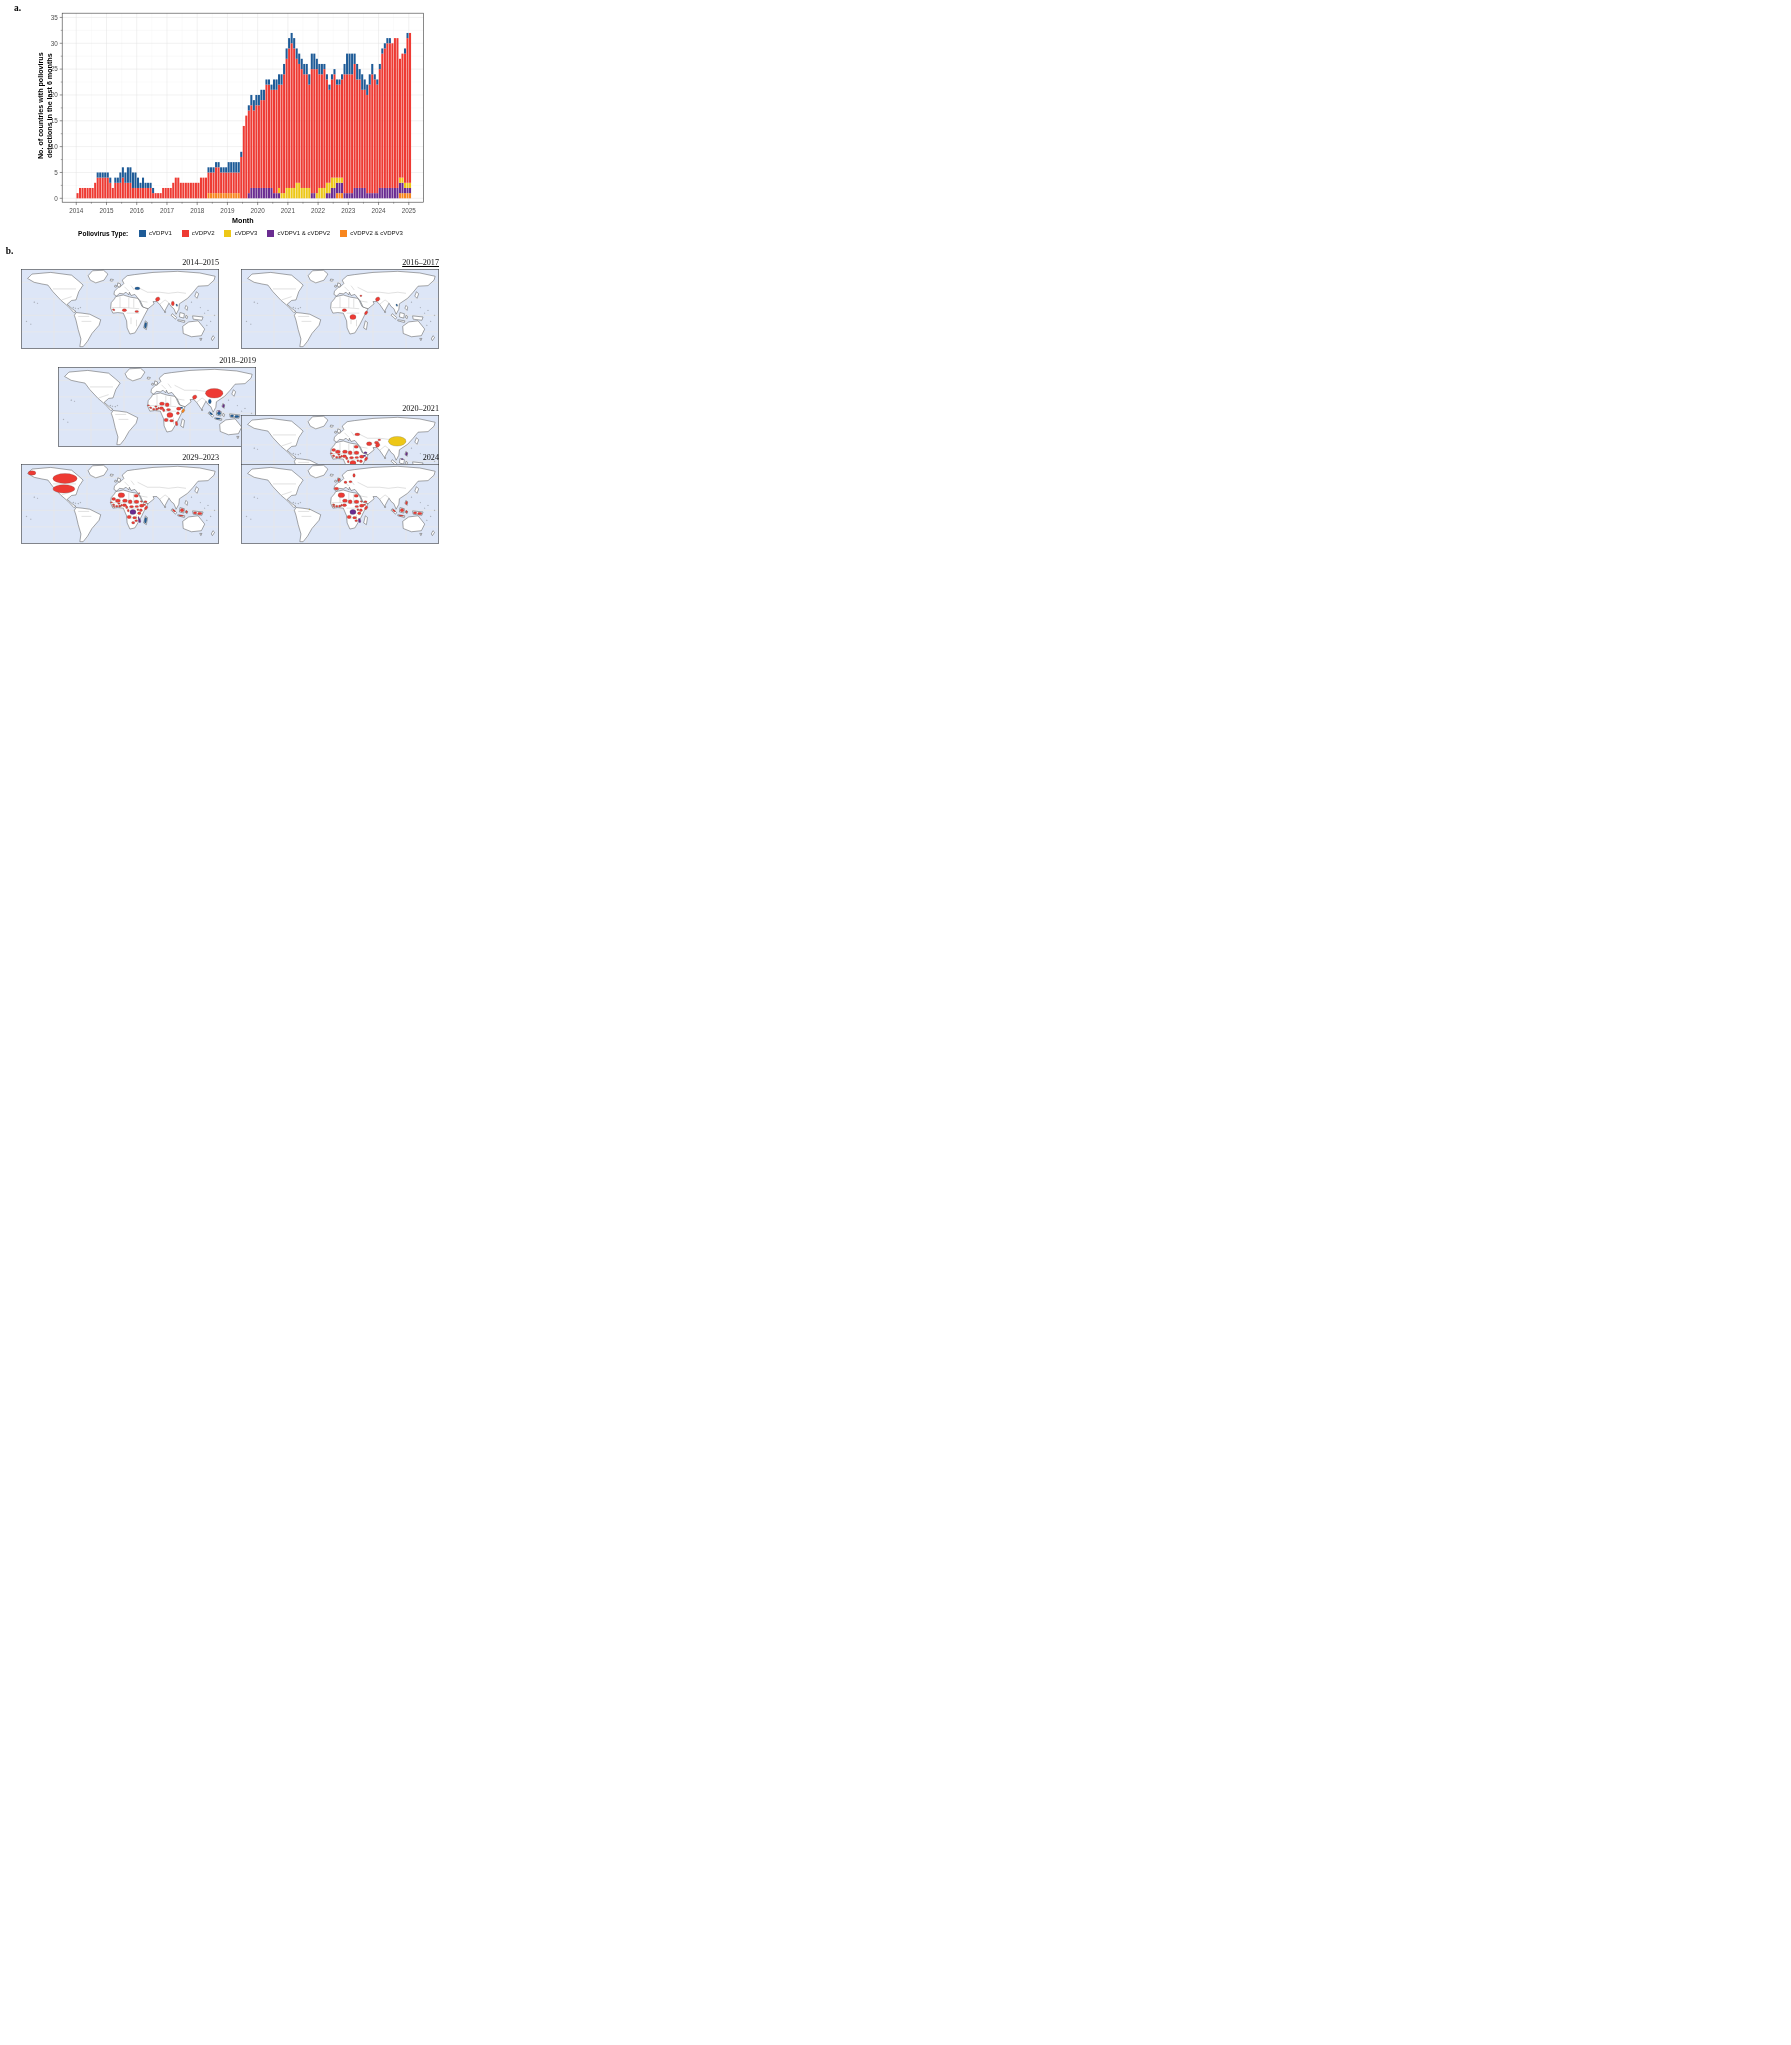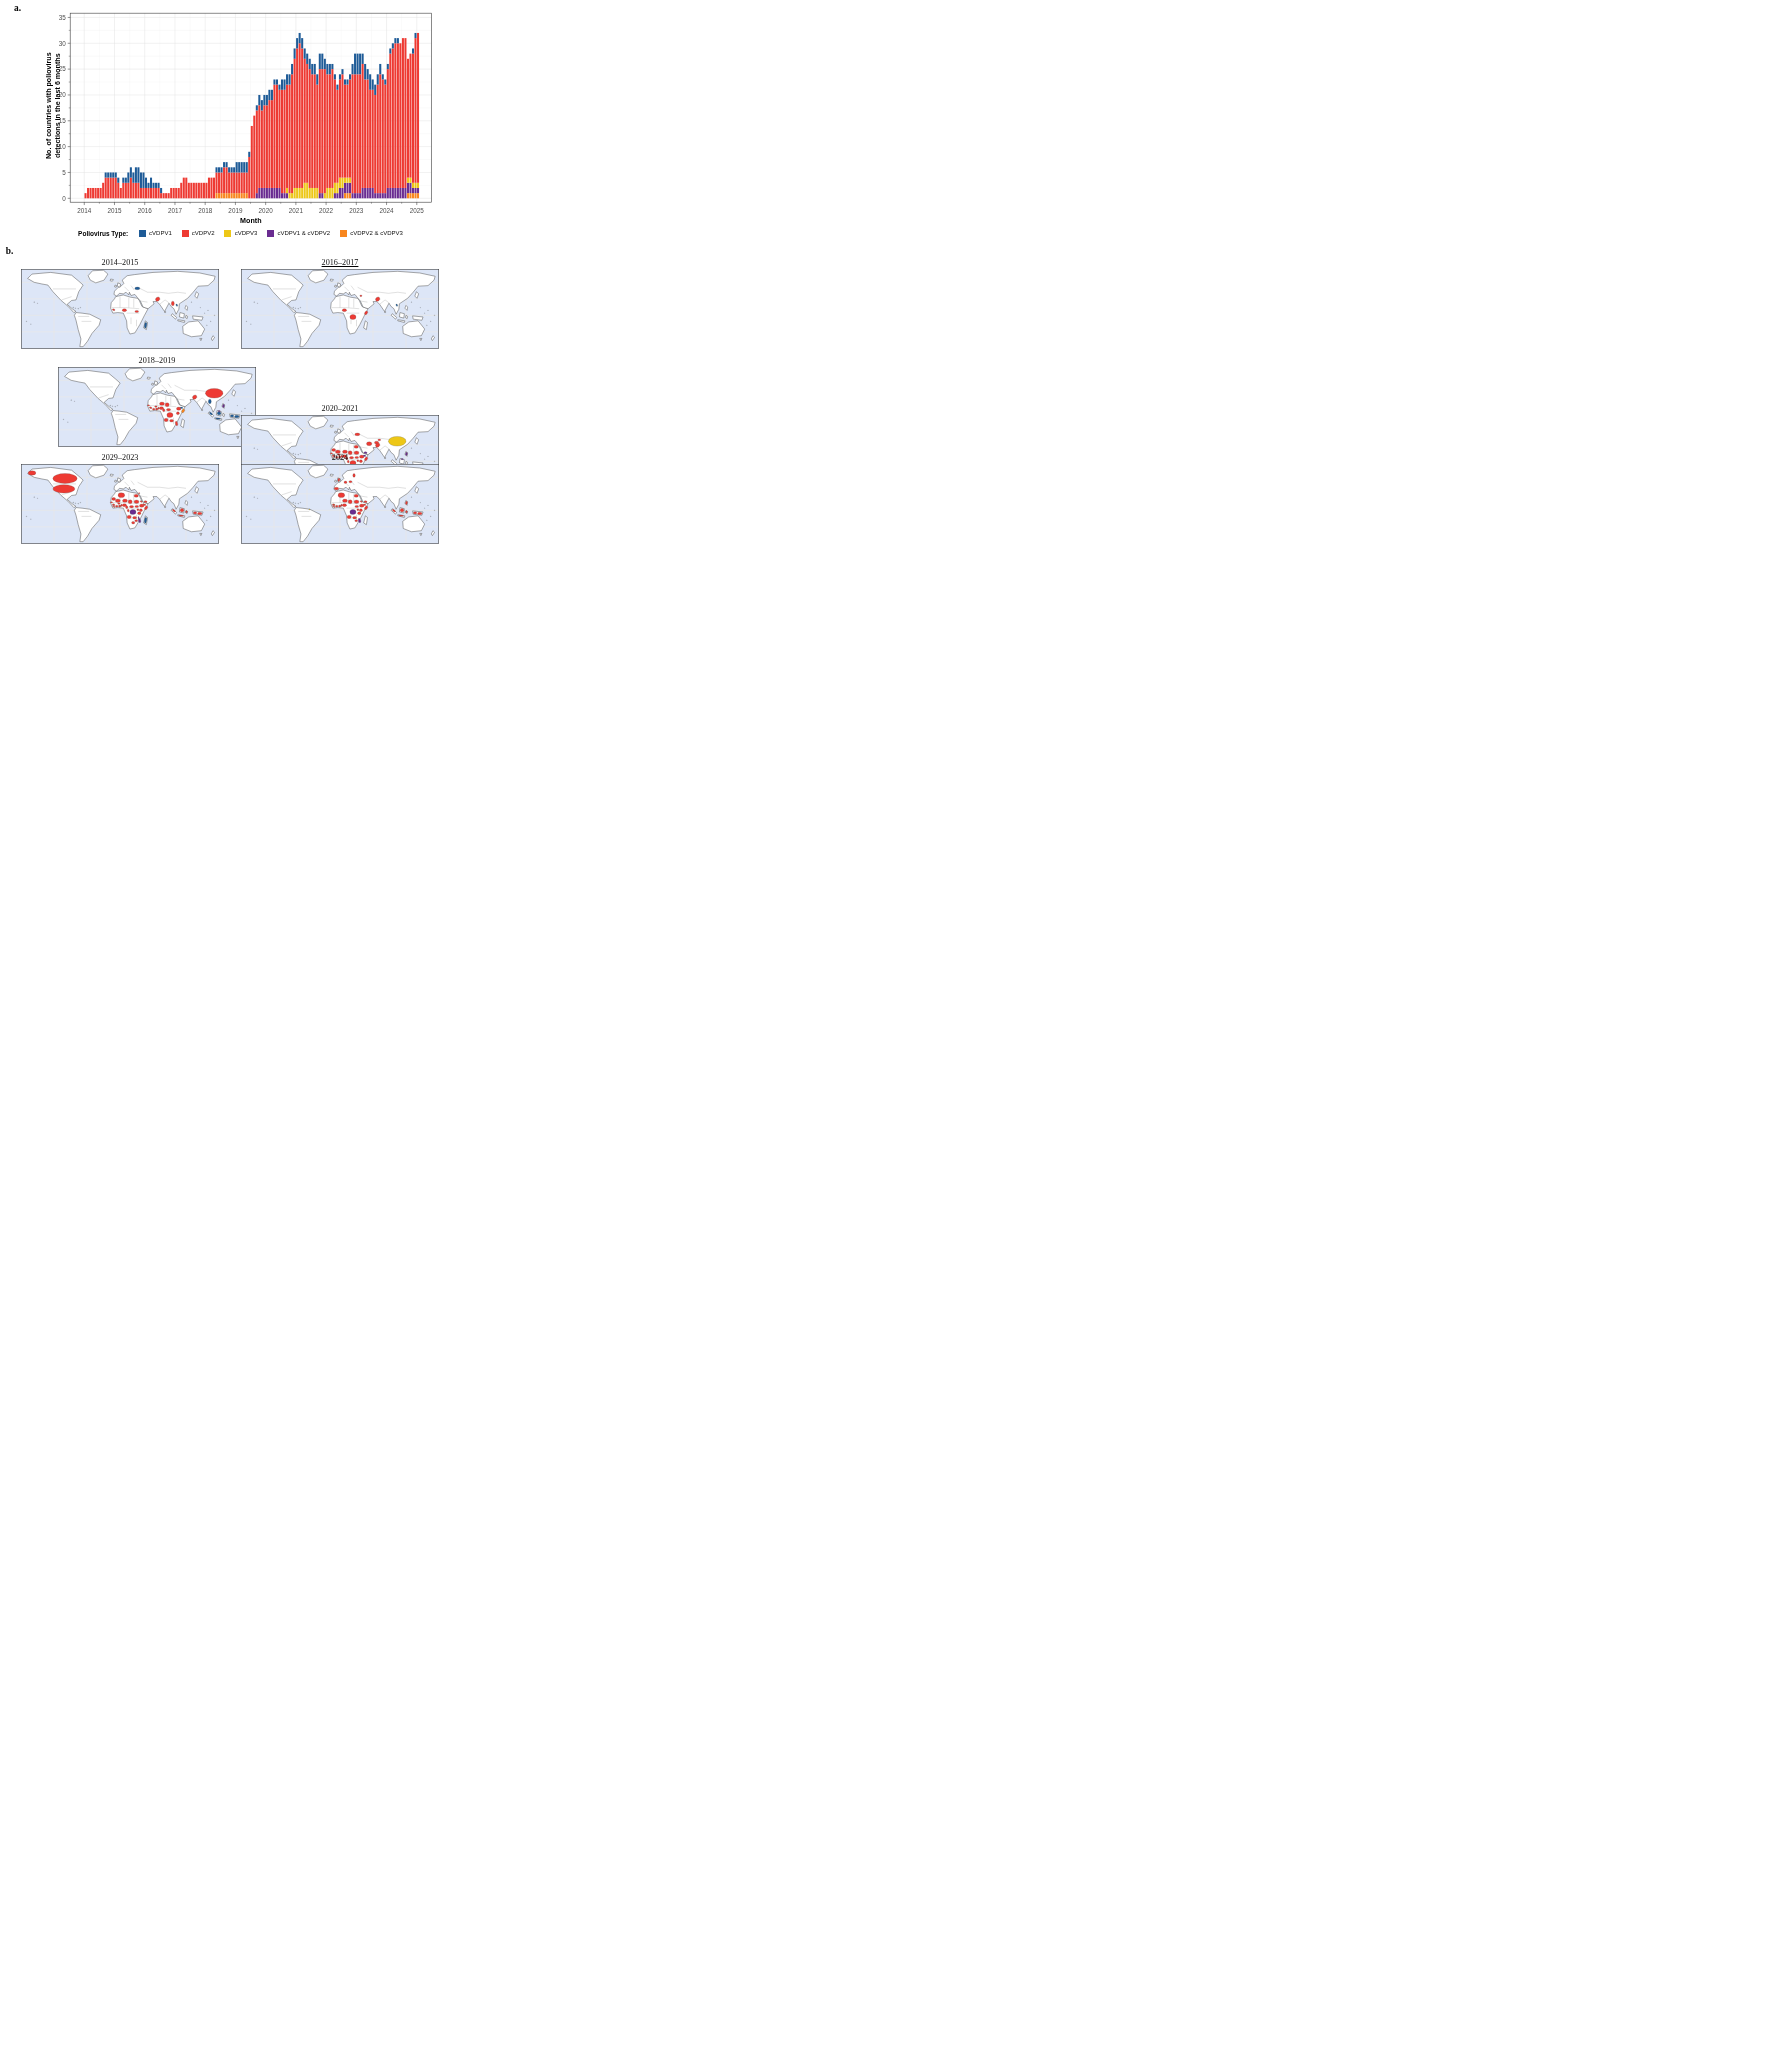--- a/index.html
+++ b/index.html
@@ -1,27 +1,27 @@
 <!DOCTYPE html>
 <html style="font-size:6.5px"><head>
 <meta charset="utf-8">
 <style>
   html,body{margin:0;padding:0;background:#ffffff;}
   body{width:448px;height:556px;position:relative;font-family:"Liberation Sans",sans-serif;}
   .panel-label{position:absolute;font-family:"Liberation Serif",serif;font-weight:bold;font-size:9.4px;color:#000;}
   #panel-a-label{left:14px;top:2.5px;}
   #panel-b-label{left:5.7px;top:246px;}
-  #chart-wrap{position:absolute;left:0;top:0;width:448px;height:226px;padding-left:8px;}
+  #chart-wrap{position:absolute;left:0;top:0;width:448px;height:226px;}
   #legend-row{position:absolute;left:33px;top:226px;width:415px;height:14px;display:flex;align-items:center;justify-content:center;gap:9.8px;}
   .legend-title{font-weight:bold;font-size:6.5px;color:#000;margin-right:0.8px;}
   .legend-item{display:flex;align-items:center;gap:3.3px;}
   .legend-swatch{width:7px;height:7px;display:inline-block;}
   .legend-label{font-size:6px;color:#111;}
   .map-cell{position:absolute;width:198px;}
-  .map-title{font-family:"Liberation Serif",serif;font-size:8.2px;color:#111;text-align:center;height:10.6px;}
+  .map-title{font-family:"Liberation Serif",serif;font-size:8.2px;color:#111;text-align:right;height:10.6px;}
   .map-box{width:198px;height:80px;}
   .map-box svg{display:block;}
 </style>
 </head>
 <body>
 
 <div class="panel-label" id="panel-a-label">a.</div>
 <div class="panel-label" id="panel-b-label">b.</div>
 
 <div id="chart-wrap"><svg width="448" height="226" viewBox="0 0 1095 552">

